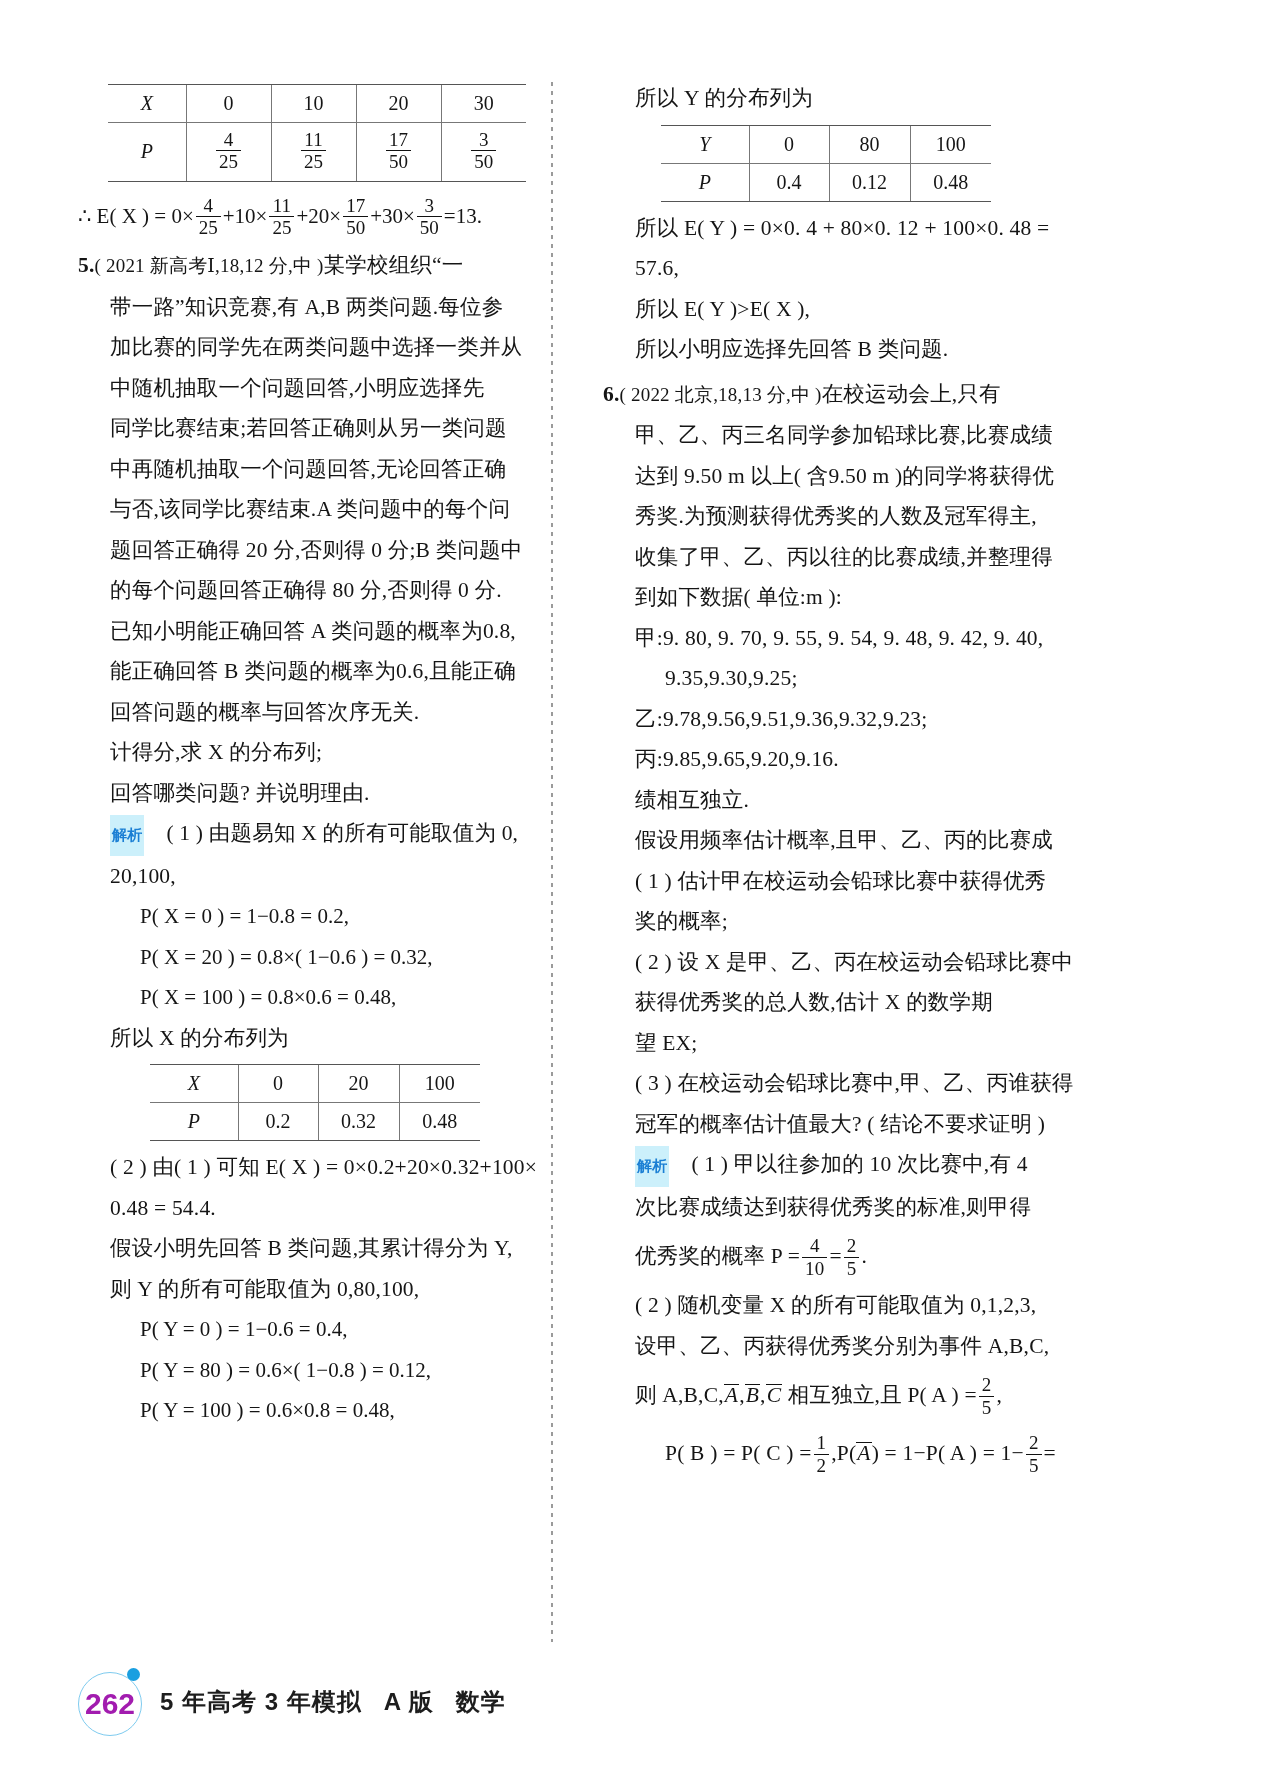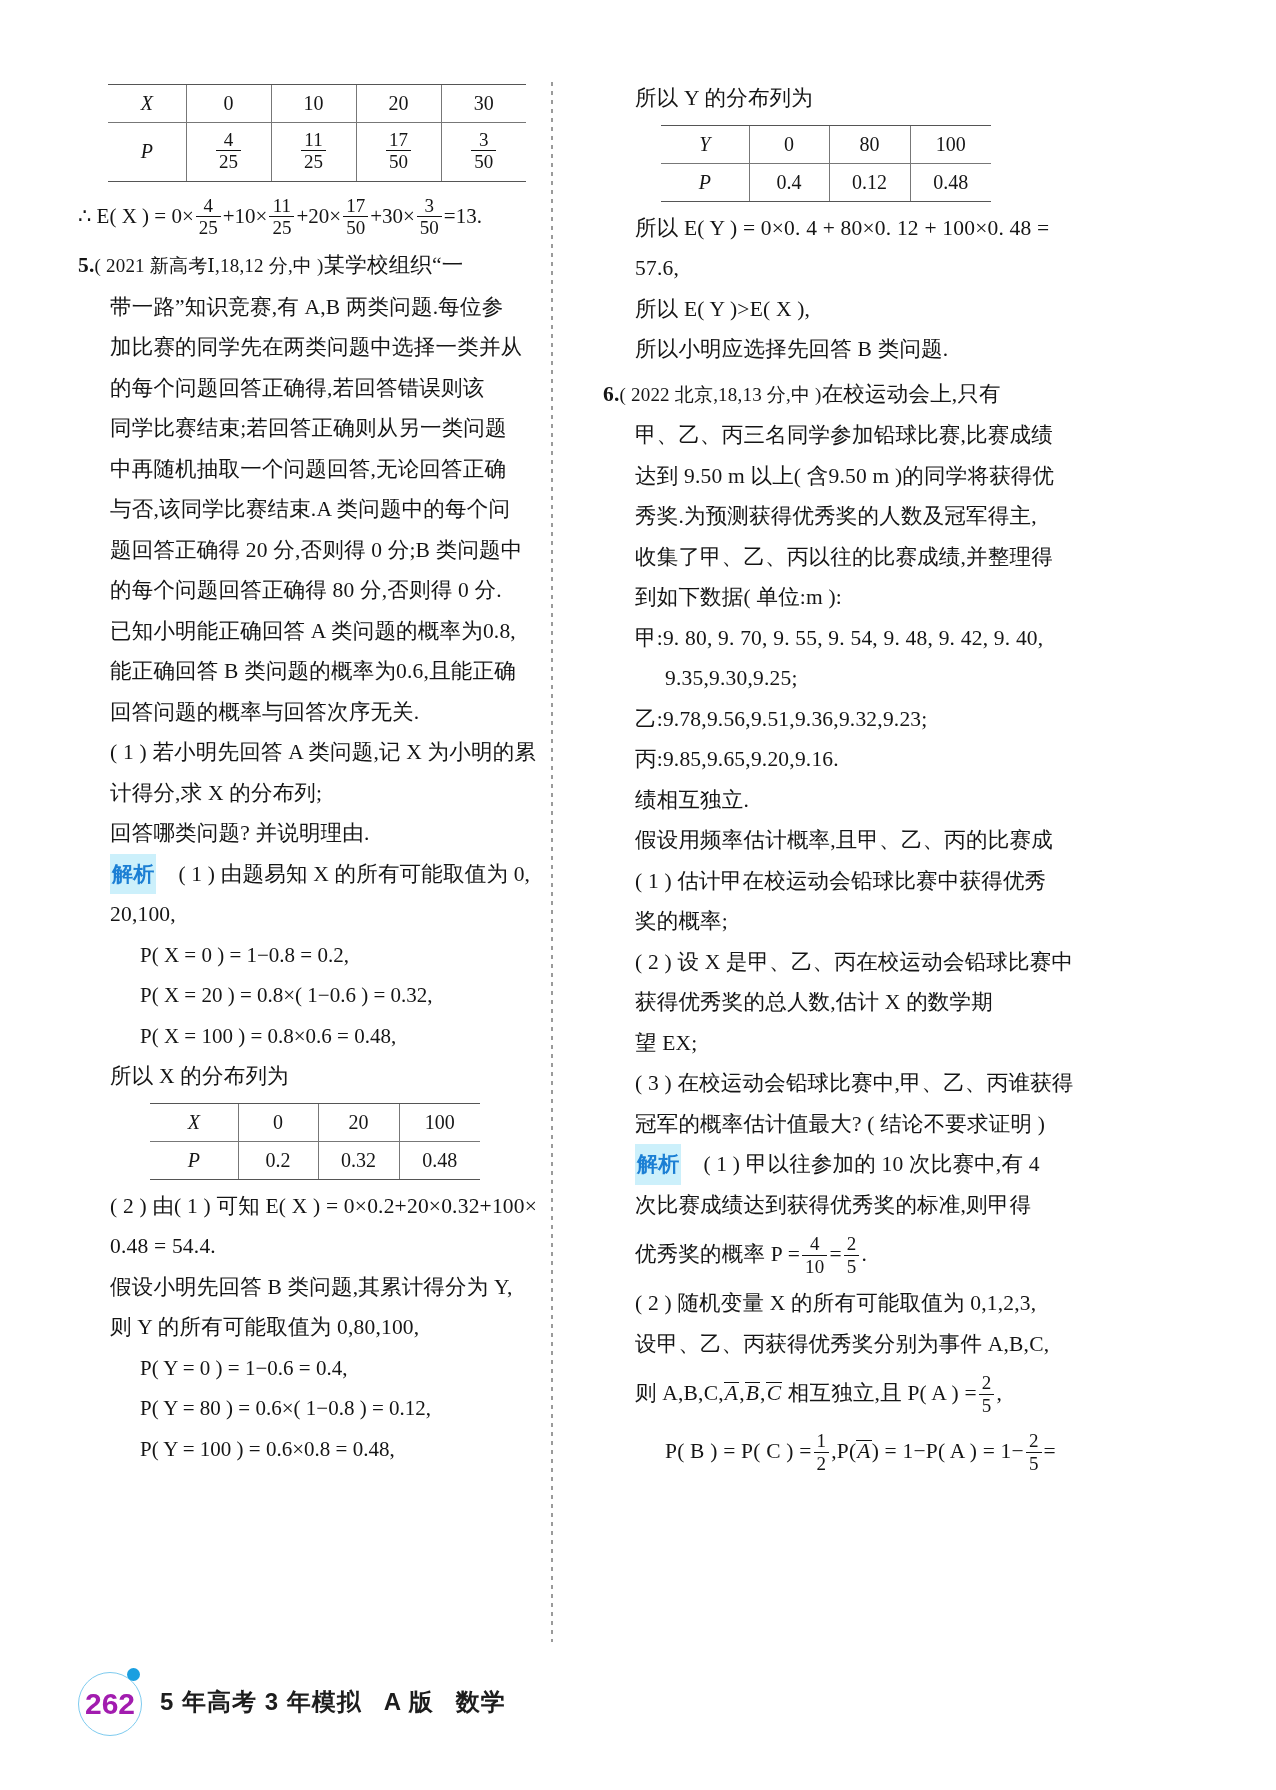--- a/index.html
+++ b/index.html
@@ -36,21 +36,21 @@
   
   .qnum { font-weight:bold; font-size:21.5px; }
 
   
   .jiexi {
     display:inline-block;
     color:#1b7fd4;
     background:#ccf0fb;
     font-weight:bold;
     padding:0 2px;
-    font-size:21px;
+    font-size:15px;
     font-family:"Liberation Sans",sans-serif;
   }
 
   
   table.dist {
     border-collapse:collapse;
     margin:6px 0 6px 0;
     font-size:20px;
   }
   table.dist td {
@@ -126,31 +126,30 @@
 
       <div class="math" style="margin-top:14px;">
         <span>∴ E( X ) = 0×</span><span class="frac"><span class="num">4</span><span class="den">25</span></span><span>+10×</span><span class="frac"><span class="num">11</span><span class="den">25</span></span><span>+20×</span><span class="frac"><span class="num">17</span><span class="den">50</span></span><span>+30×</span><span class="frac"><span class="num">3</span><span class="den">50</span></span><span>=13.</span>
       </div>
 
       <div class="ln" style="margin-top:6px;">
         <span class="qnum">5.</span><span class="sm">( 2021 新高考Ⅰ,18,12 分,中 )</span><span>某学校组织“一</span>
       </div>
       <div class="ln ind">带一路”知识竞赛,有 A,B 两类问题.每位参</div>
       <div class="ln ind">加比赛的同学先在两类问题中选择一类并从</div>
-      <div class="ln ind">的每个问题回答正确得,若回答错误则该</div>
+      <div class="ln ind">中随机抽取一个问题回答,小明应选择先</div>
       <div class="ln ind">同学比赛结束;若回答正确则从另一类问题</div>
       <div class="ln ind">中再随机抽取一个问题回答,无论回答正确</div>
       <div class="ln ind">与否,该同学比赛结束.A 类问题中的每个问</div>
       <div class="ln ind">题回答正确得 20 分,否则得 0 分;B 类问题中</div>
       <div class="ln ind">的每个问题回答正确得 80 分,否则得 0 分.</div>
       <div class="ln ind">已知小明能正确回答 A 类问题的概率为0.8,</div>
       <div class="ln ind">能正确回答 B 类问题的概率为0.6,且能正确</div>
       <div class="ln ind">回答问题的概率与回答次序无关.</div>
 
-      <div class="ln ind">( 1 ) 若小明先回答 A 类问题,记 X 为小明的累</div>
       <div class="ln ind">计得分,求 X 的分布列;</div>
       <div class="ln ind">回答哪类问题? 并说明理由.</div>
 
       <div class="ln ind">
         <span class="jiexi">解析</span><span style="display:inline-block;width:22px"></span><span>( 1 ) 由题易知 X 的所有可能取值为 0,</span>
       </div>
       <div class="ln ind">20,100,</div>
       <div class="math ind2">P( X = 0 ) = 1−0.8 = 0.2,</div>
       <div class="math ind2">P( X = 20 ) = 0.8×( 1−0.6 ) = 0.32,</div>
       <div class="math ind2">P( X = 100 ) = 0.8×0.6 = 0.48,</div>

